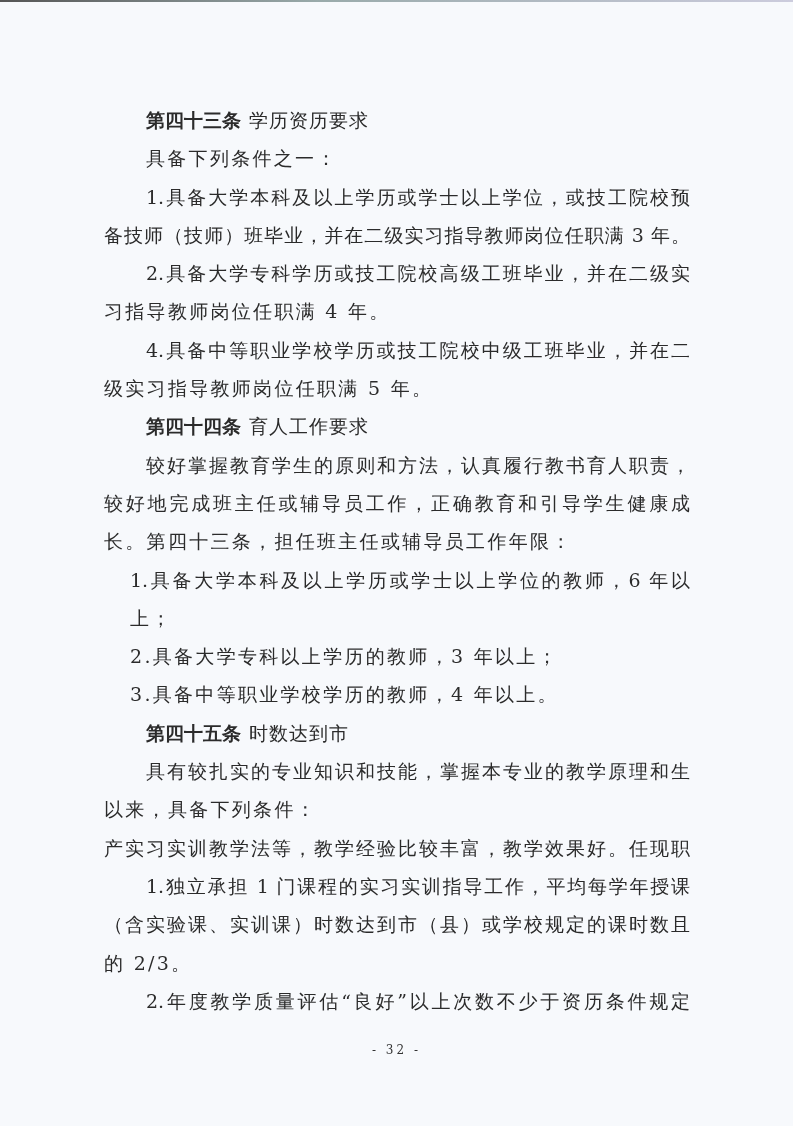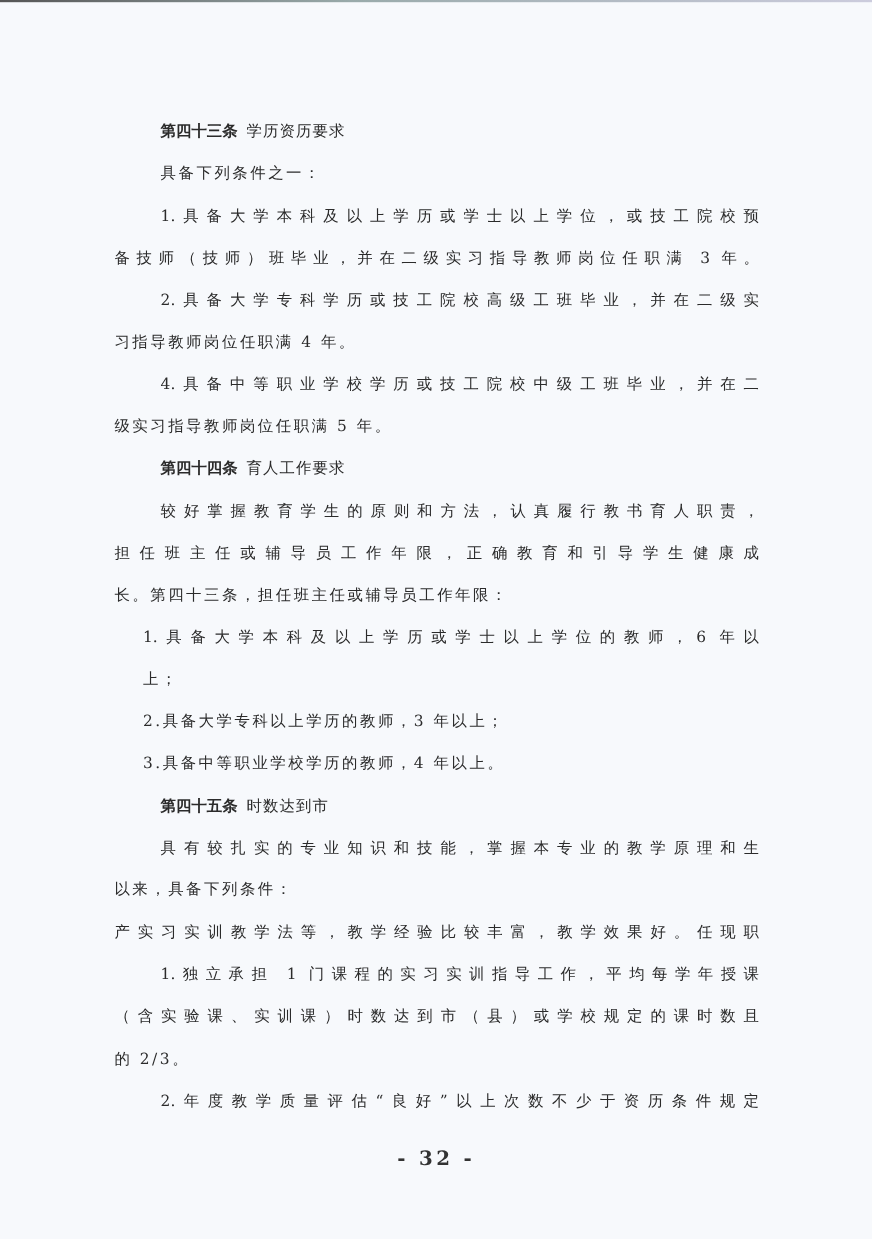--- a/index.html
+++ b/index.html
@@ -23,21 +23,21 @@
     }
     .page {
       position: absolute;
       left: 104px;
       top: 101px;
       width: 590px;
     }
     .line {
       height: 38.3px;
       line-height: 38.3px;
-      font-size: 14px;
+      font-size: 19px;
       white-space: nowrap;
       letter-spacing: 2.3px;
     }
     .indent { padding-left: 42px; }
     .indent-small { padding-left: 26px; }
     .heading-num {
       font-family: "DejaVu Sans", "Liberation Sans", sans-serif;
       font-weight: bold;
       letter-spacing: 0;
     }
@@ -50,24 +50,23 @@
       text-align-last: justify;
       width: 586px;
       letter-spacing: 0;
     }
     .page-number {
       position: absolute;
       left: 0;
       width: 793px;
       top: 1043px;
       text-align: center;
-      font-size: 18px;
+      font-size: 12px;
       letter-spacing: 3px;
       color: #333;
-      font-weight: bold;
     }
   </style>
 </head>
 <body>
 
 <div class="top-edge"></div>
 
 <div class="page">
 
   <div class="line indent">
@@ -78,21 +77,21 @@
   <div class="line justify">备技师（技师）班毕业，并在二级实习指导教师岗位任职满 3 年。</div>
   <div class="line indent justify" style="width:544px">2.具备大学专科学历或技工院校高级工班毕业，并在二级实</div>
   <div class="line">习指导教师岗位任职满 4 年。</div>
   <div class="line indent justify" style="width:544px">4.具备中等职业学校学历或技工院校中级工班毕业，并在二</div>
   <div class="line">级实习指导教师岗位任职满 5 年。</div>
 
   <div class="line indent">
     <span class="heading-num">第四十四条</span><span class="heading-title">育人工作要求</span>
   </div>
   <div class="line indent justify" style="width:544px">较好掌握教育学生的原则和方法，认真履行教书育人职责，</div>
-  <div class="line justify">担任班主任或辅导员工作年限，正确教育和引导学生健康成</div>
+  <div class="line justify">较好地完成班主任或辅导员工作，正确教育和引导学生健康成</div>
   <div class="line">长。第四十三条，担任班主任或辅导员工作年限：</div>
   <div class="line indent-small justify" style="width:560px">1.具备大学本科及以上学历或学士以上学位的教师，6 年以</div>
   <div class="line indent-small">上；</div>
   <div class="line indent-small">2.具备大学专科以上学历的教师，3 年以上；</div>
   <div class="line indent-small">3.具备中等职业学校学历的教师，4 年以上。</div>
 
   <div class="line indent">
     <span class="heading-num">第四十五条</span><span class="heading-title">时数达到市</span>
   </div>
   <div class="line indent justify" style="width:544px">具有较扎实的专业知识和技能，掌握本专业的教学原理和生</div>

